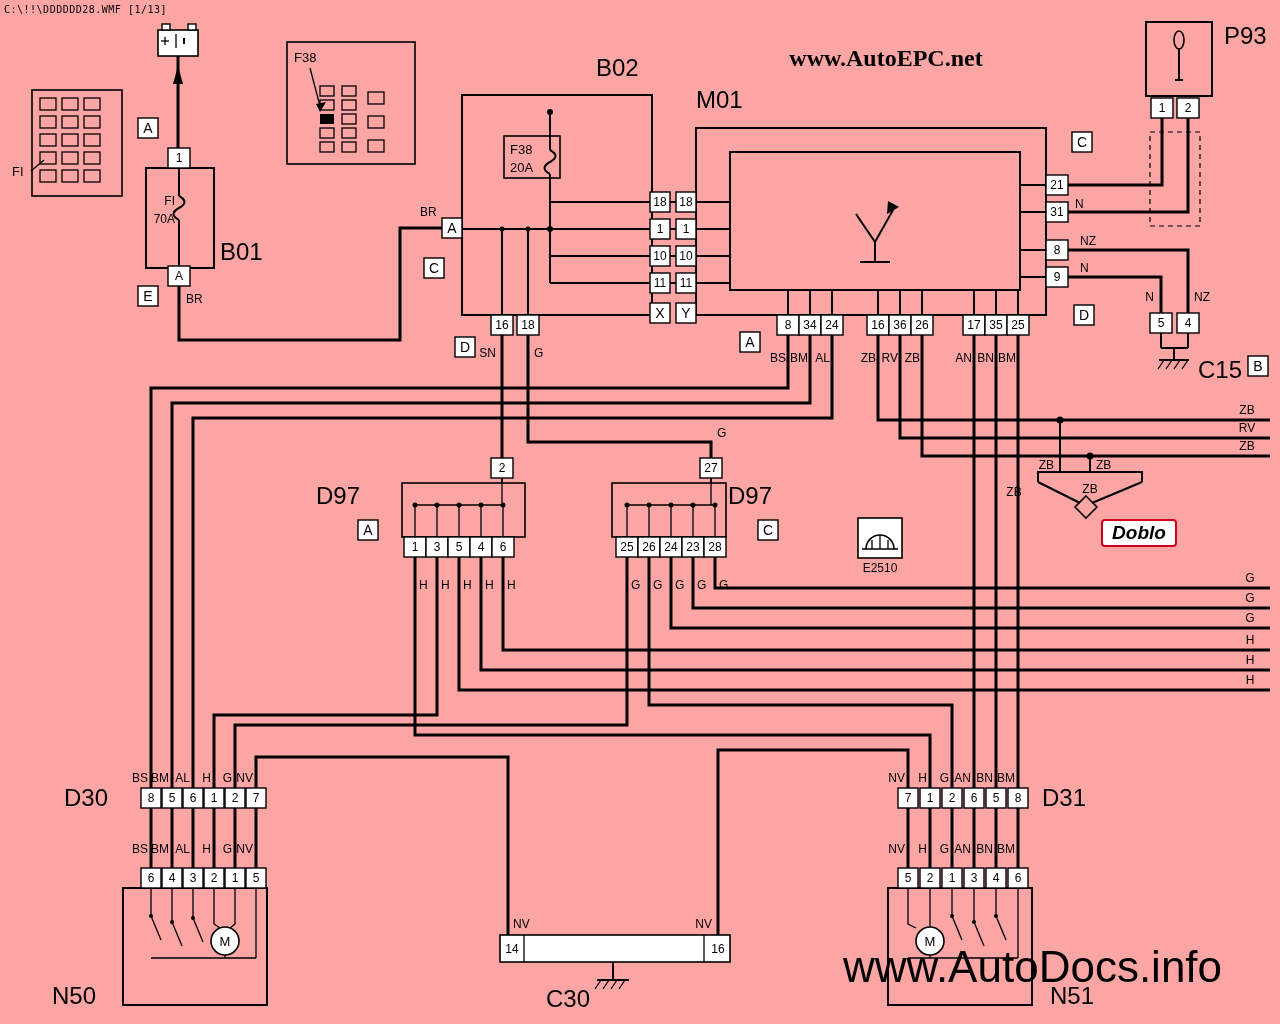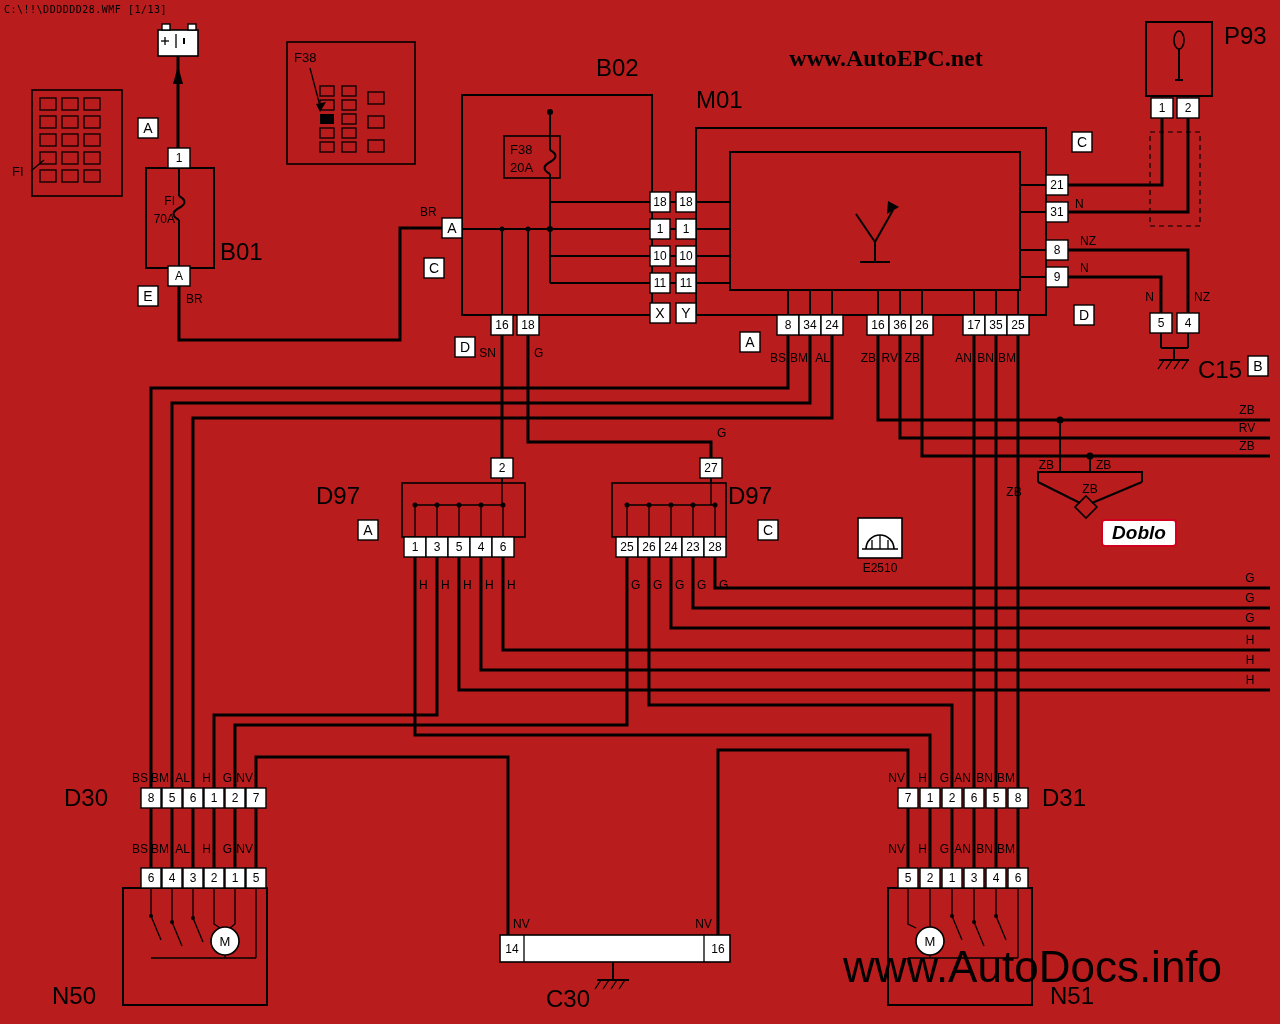--- a/index.html
+++ b/index.html
@@ -1,16 +1,16 @@
 <!DOCTYPE html>
 <html><head>
 <meta charset="utf-8">
 <style>
   html,body{margin:0;padding:0;background:#fff}
-  #stage{position:relative;width:1280px;height:1024px;background:#b91c1c;overflow:hidden}
+  #stage{position:relative;width:1280px;height:1024px;background:#fca5a5;overflow:hidden}
   svg{position:absolute;left:0;top:0}
   text{font-family:"Liberation Sans",sans-serif;fill:#000}
   .t10{font-family:"DejaVu Sans Mono",monospace;font-size:10px;letter-spacing:.5px}
   .t12{font-size:12px}
   .t13{font-size:13px}
   .t14{font-size:14px}
   .t24{font-size:24px}
   .serif{font-family:"Liberation Serif",serif;font-size:24px;font-weight:bold}
   .wm{font-size:44px}
   .dob{font-size:19px;font-style:italic;font-weight:bold}

